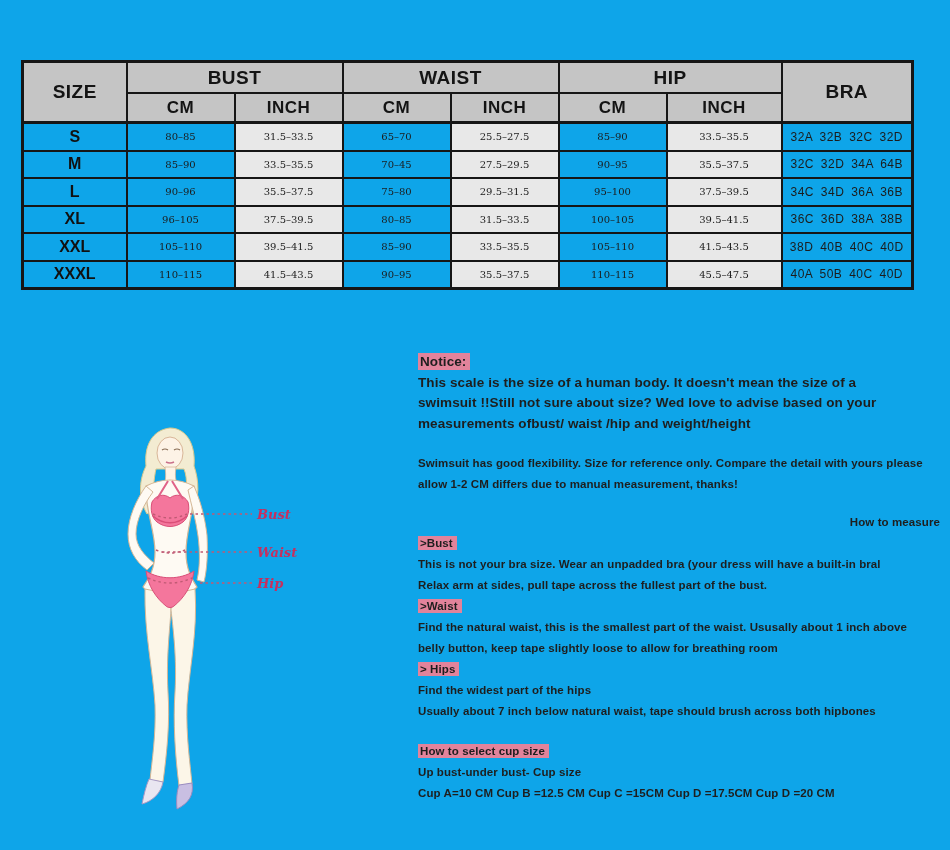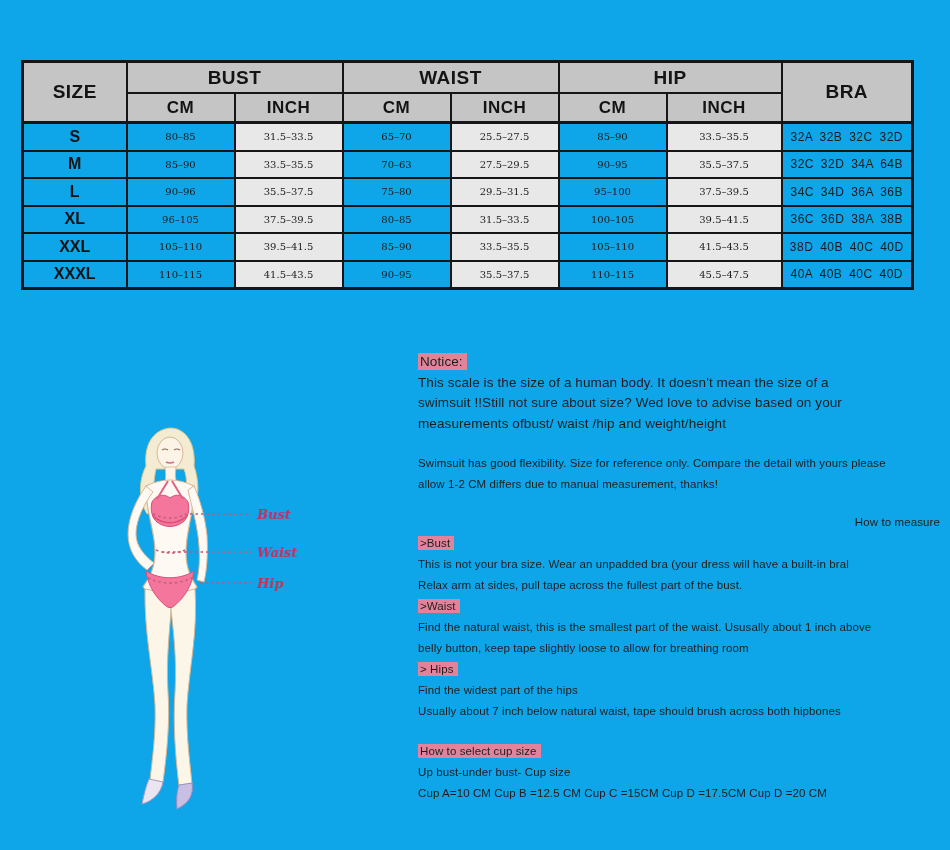--- a/index.html
+++ b/index.html
@@ -35,21 +35,21 @@
 
   
   .figure-wrap { position:absolute; left:100px; top:422px; width:240px; height:400px; }
   .fig-label { font-family:"DejaVu Serif", serif; font-style:italic; font-weight:700; font-size:13px; fill:#c72f5e; }
 
   
   .notes {
     position:absolute; left:380px; top:352px; width:560px;
     color:#1e1e1e;
   }
-  .line { font-weight:400; font-size:11.5px; line-height:21px; letter-spacing:0.1px;padding-left:38px; }
+  .line { font-weight:700; font-size:11.5px; line-height:21px; letter-spacing:0.1px;padding-left:38px; }
   .line.big { font-size:13.5px; line-height:20.5px; }
   .hl { background:#e2839b; padding:1px 4px 1px 2px; }
   .gap18 { margin-top:17px;text-align:right; }
   .gap20 { margin-top:19px; }
 </style>
 </head>
 <body>
 
 <div class="page">
 
@@ -89,21 +89,21 @@
         <td class="num">65–70</td>
         <td class="num inch">25.5–27.5</td>
         <td class="num">85–90</td>
         <td class="num inch">33.5–35.5</td>
         <td class="bra">32A 32B 32C 32D</td>
       </tr>
       <tr>
         <td class="sz">M</td>
         <td class="num">85–90</td>
         <td class="num inch">33.5–35.5</td>
-        <td class="num">70–63</td>
+        <td class="num">70–45</td>
         <td class="num inch">27.5–29.5</td>
         <td class="num">90–95</td>
         <td class="num inch">35.5–37.5</td>
         <td class="bra">32C 32D 34A 64B</td>
       </tr>
       <tr>
         <td class="sz">L</td>
         <td class="num">90–96</td>
         <td class="num inch">35.5–37.5</td>
         <td class="num">75–80</td>
@@ -133,21 +133,21 @@
         <td class="bra">38D 40B 40C 40D</td>
       </tr>
       <tr>
         <td class="sz">XXXL</td>
         <td class="num">110–115</td>
         <td class="num inch">41.5–43.5</td>
         <td class="num">90–95</td>
         <td class="num inch">35.5–37.5</td>
         <td class="num">110–115</td>
         <td class="num inch">45.5–47.5</td>
-        <td class="bra">40A 40B 40C 40D</td>
+        <td class="bra">40A 50B 40C 40D</td>
       </tr>
     </tbody>
   </table>
 
   <div class="figure-wrap">
     <svg width="240" height="400" viewBox="0 0 240 400">
 
       <path d="M70,6 C52,8 44,24 46,44 C38,60 39,78 47,92 L56,85 C52,71 54,56 56,47 L84,47 C88,57 87,72 83,86 L92,92 C100,77 99,58 94,44 C96,22 86,6 70,6 Z" fill="#f3ecd2" stroke="#d9c98e" stroke-width="1"></path>
 
       <ellipse cx="70" cy="31" rx="13" ry="16" fill="#fdf3e6" stroke="#d8b698" stroke-width="1"></ellipse>

